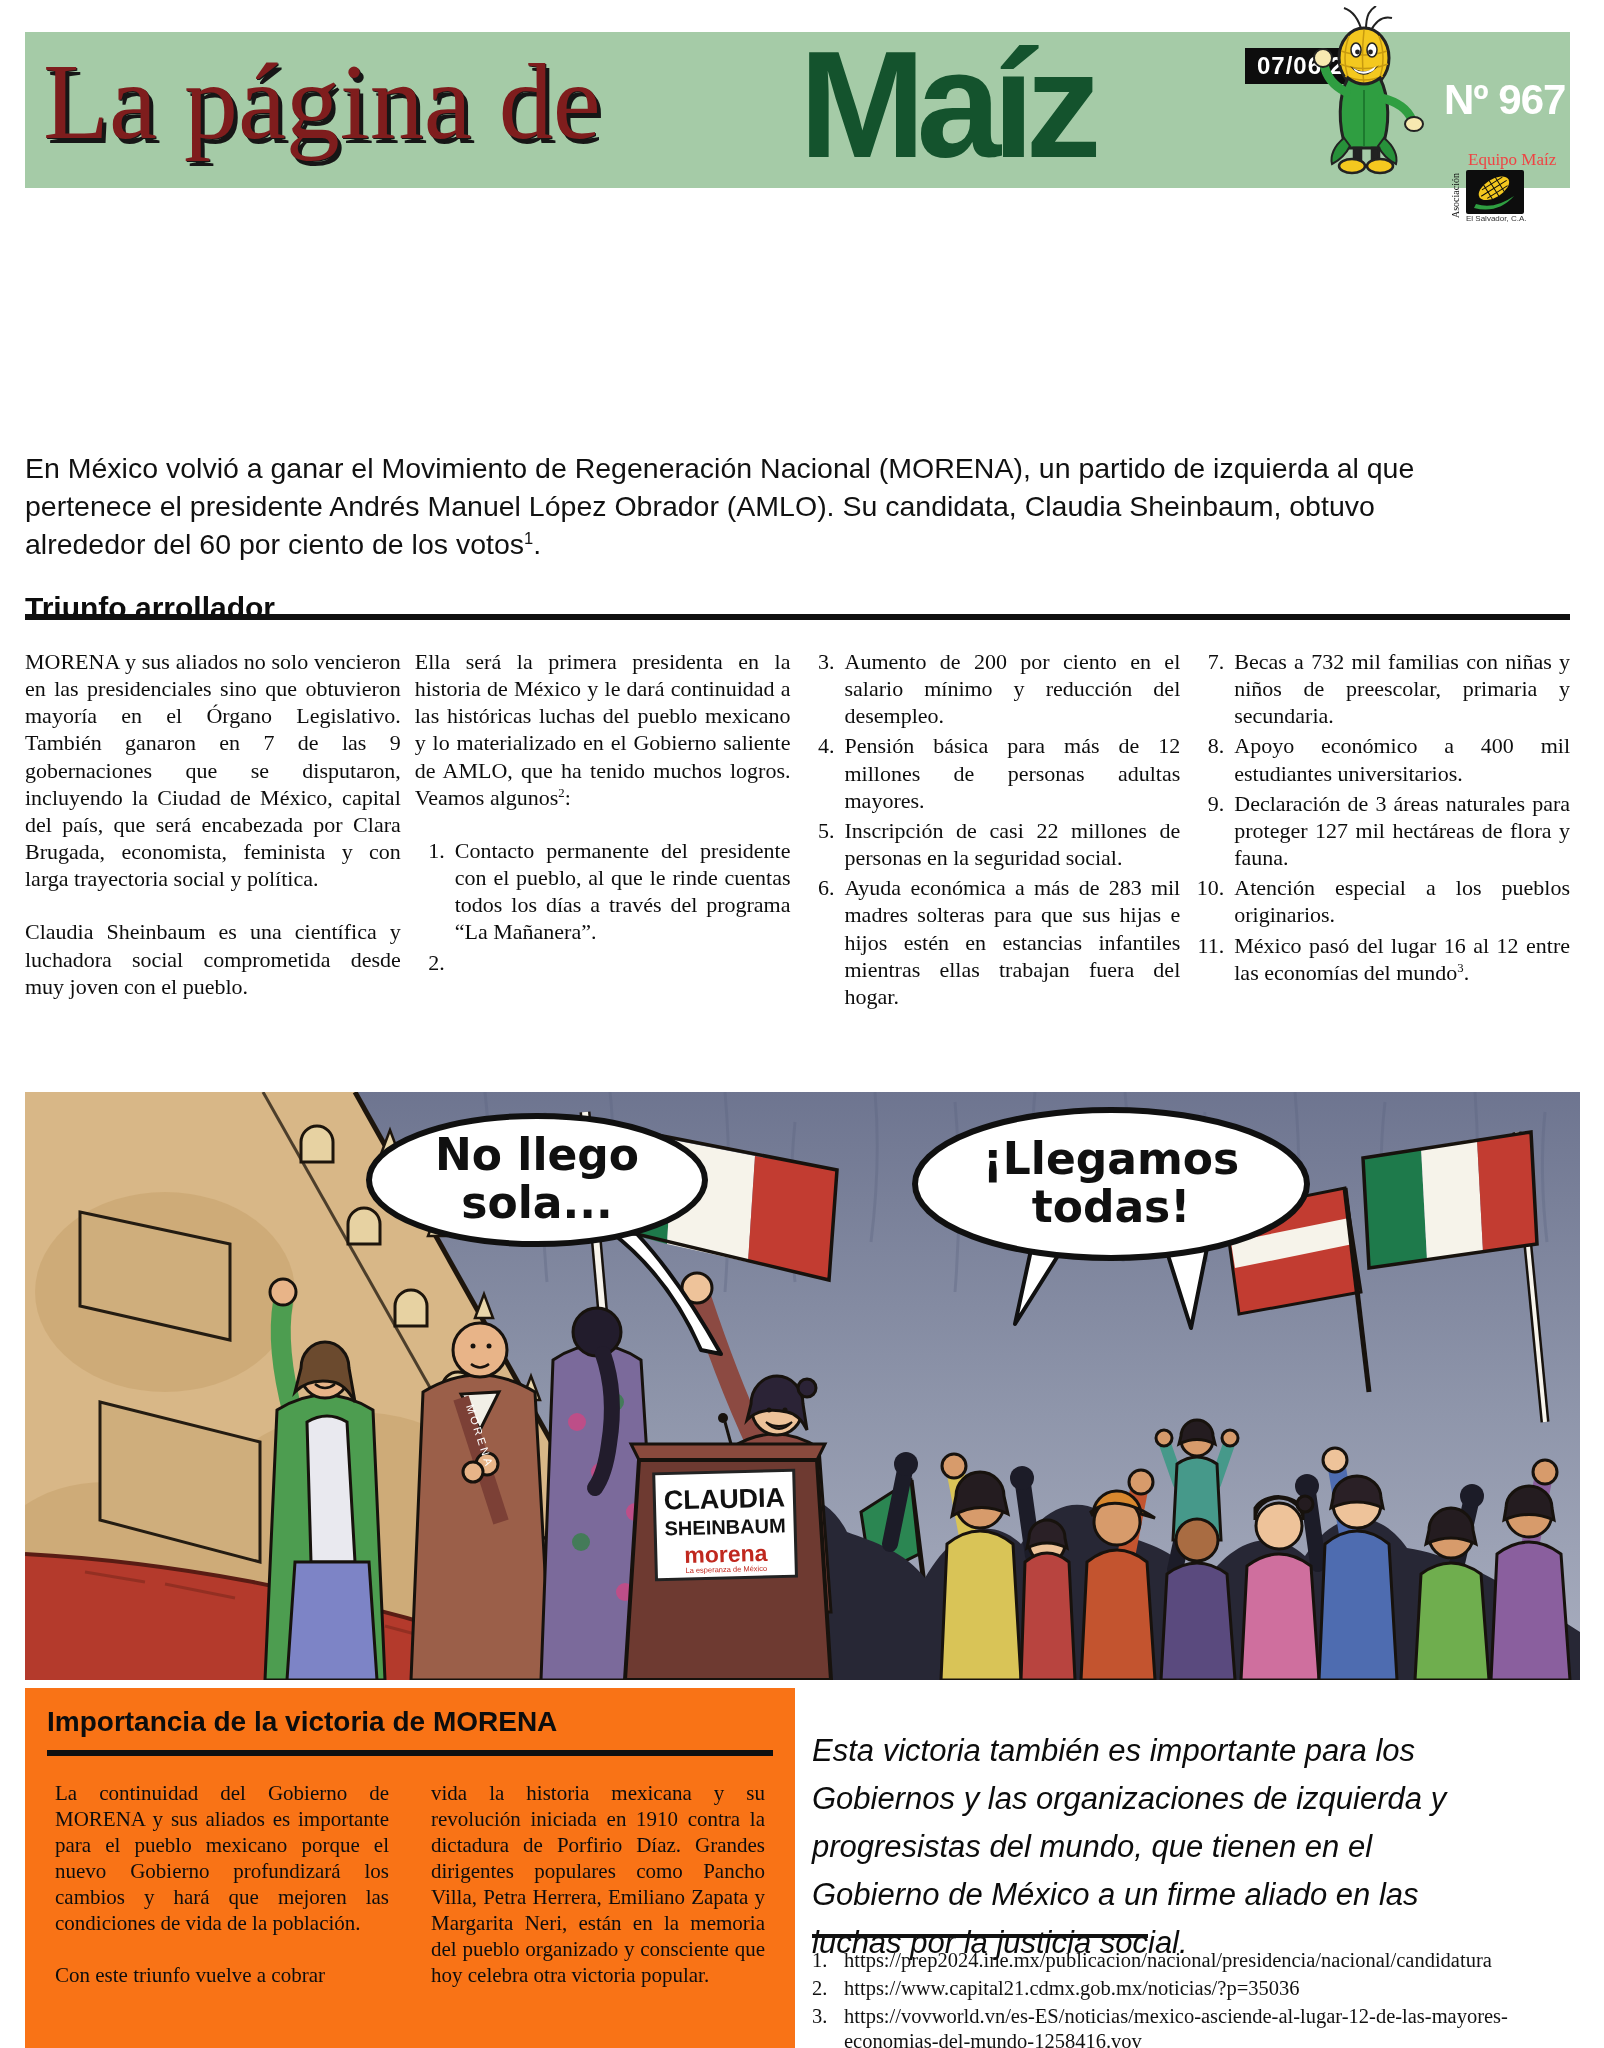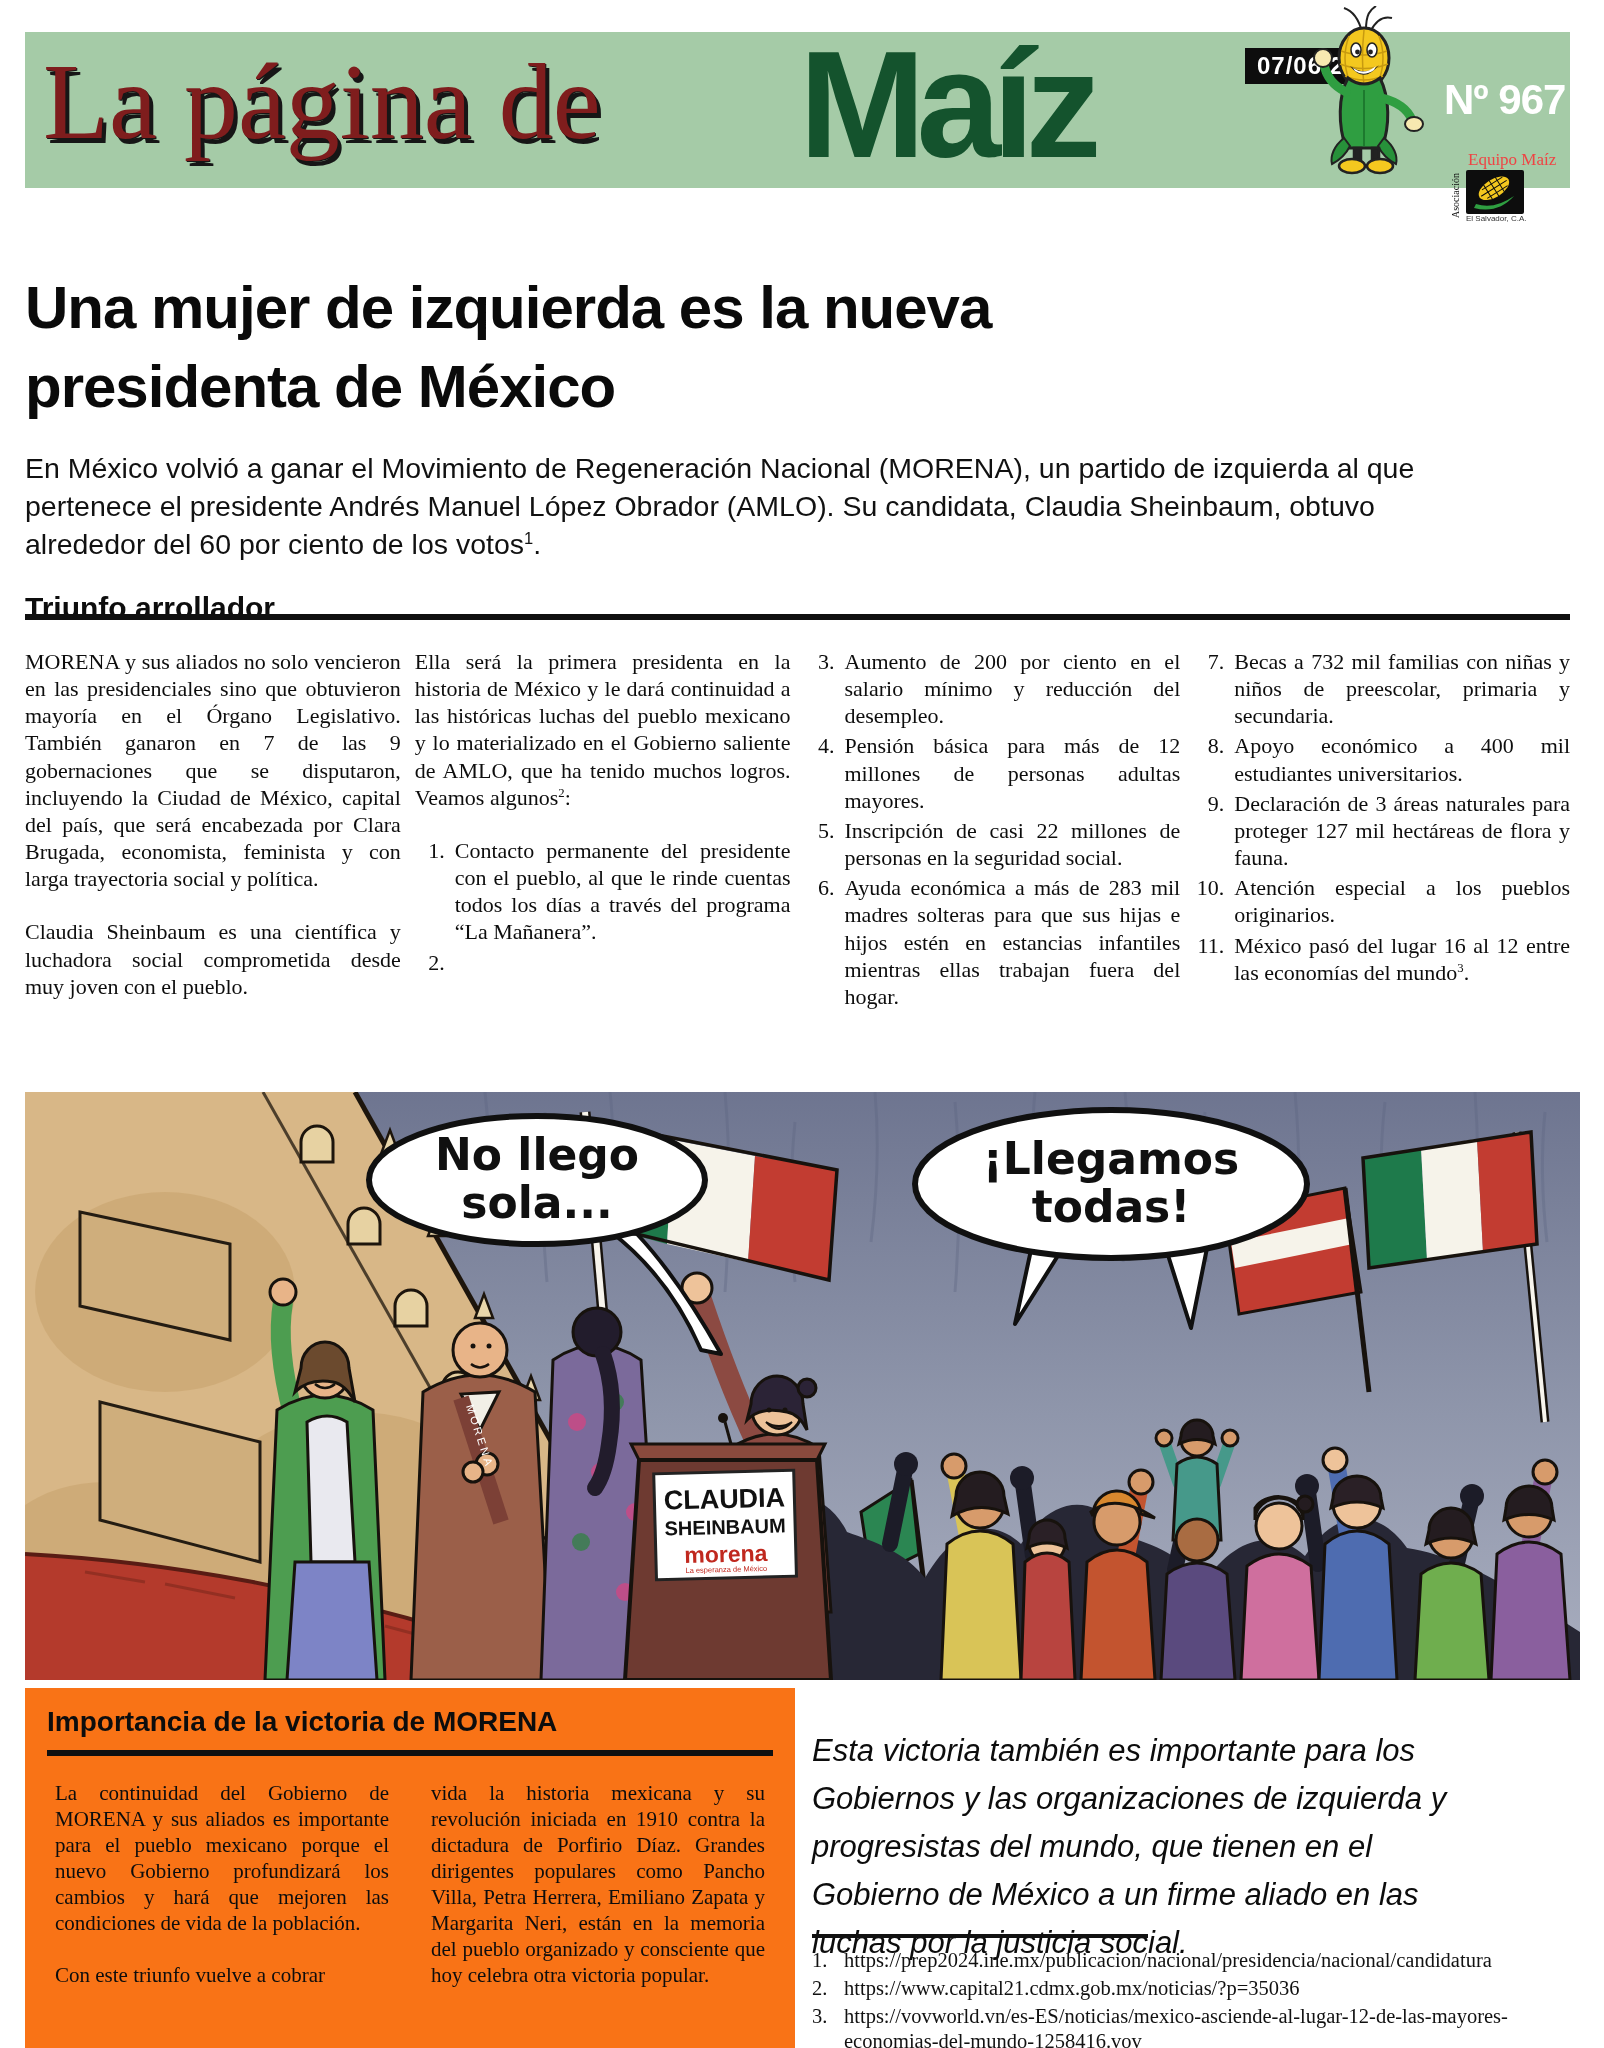--- a/index.html
+++ b/index.html
@@ -122,21 +122,20 @@
       <rect width="58" height="44" rx="2" fill="#0d0d0d"></rect>
       <g transform="rotate(-32 29 20)">
         <ellipse cx="29" cy="18" rx="17" ry="9" fill="#f4c81f"></ellipse>
         <path d="M14 18 h30 M18 13 h24 M18 23 h24 M22 9 v18 M29 8 v20 M36 9 v18" stroke="#0d0d0d" stroke-width="1" fill="none"></path>
       </g>
       <path d="M10 34 Q28 40 48 26 Q32 44 8 38 Z" fill="#2f9e41"></path>
     </svg>
     <div id="logo-loc">El Salvador, C.A.</div>
   </div>
 
-  <h1 id="headline">Una mujer de izquierda es la nueva presidenta de México</h1>
 
   <p id="lead"><span>En México volvió a ganar el Movimiento de Regeneración Nacional (MORENA), un partido de izquierda al que pertenece el presidente Andrés Manuel López Obrador (AMLO). Su candidata, Claudia Sheinbaum, obtuvo alrededor del 60 por ciento de los votos</span><sup>1</sup><span>.</span></p>
 
   <h2 id="sec-head">Triunfo arrollador</h2>
   <div id="rule1"></div>
 
   <div id="cols">
     <div class="col">
       <p>MORENA y sus aliados no solo vencieron en las presidenciales sino que obtuvieron mayoría en el Órgano Legislativo. También ganaron en 7 de las 9 gobernaciones que se disputaron, incluyendo la Ciudad de México, capital del país, que será encabezada por Clara Brugada, economista, feminista y con larga trayectoria social y política.</p>
       <p>Claudia Sheinbaum es una científica y luchadora social comprometida desde muy joven con el pueblo.</p>

